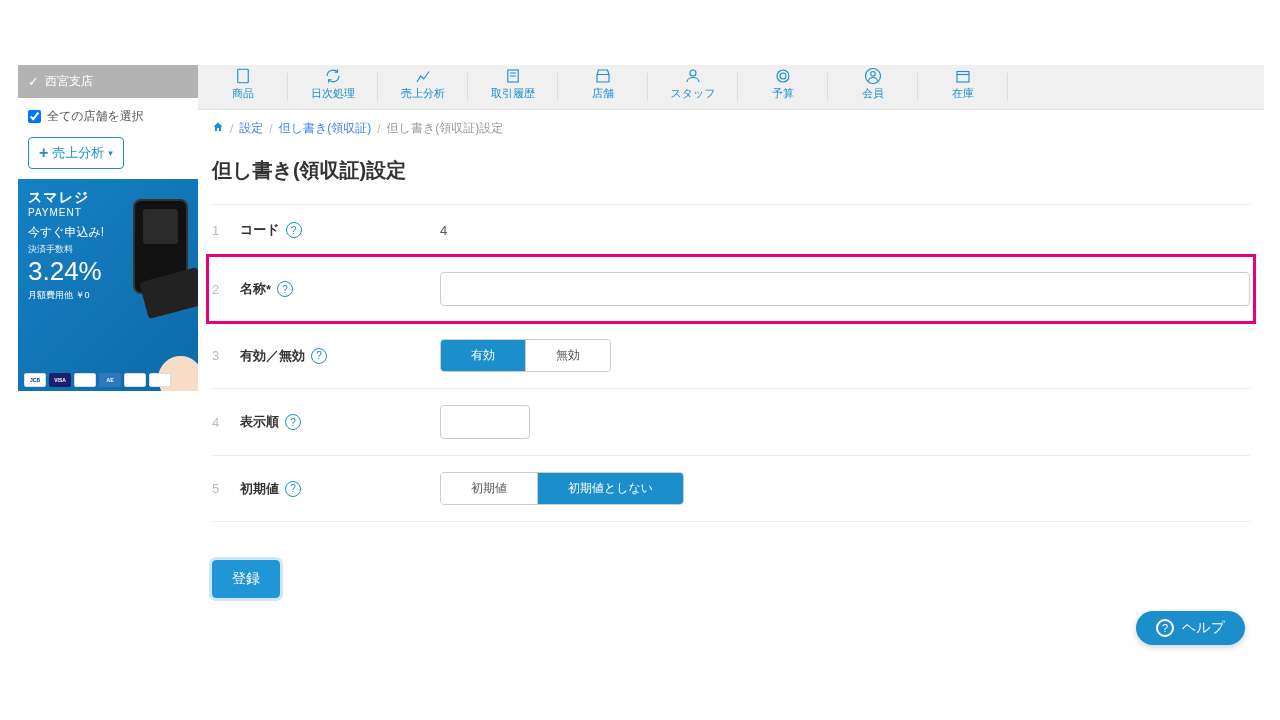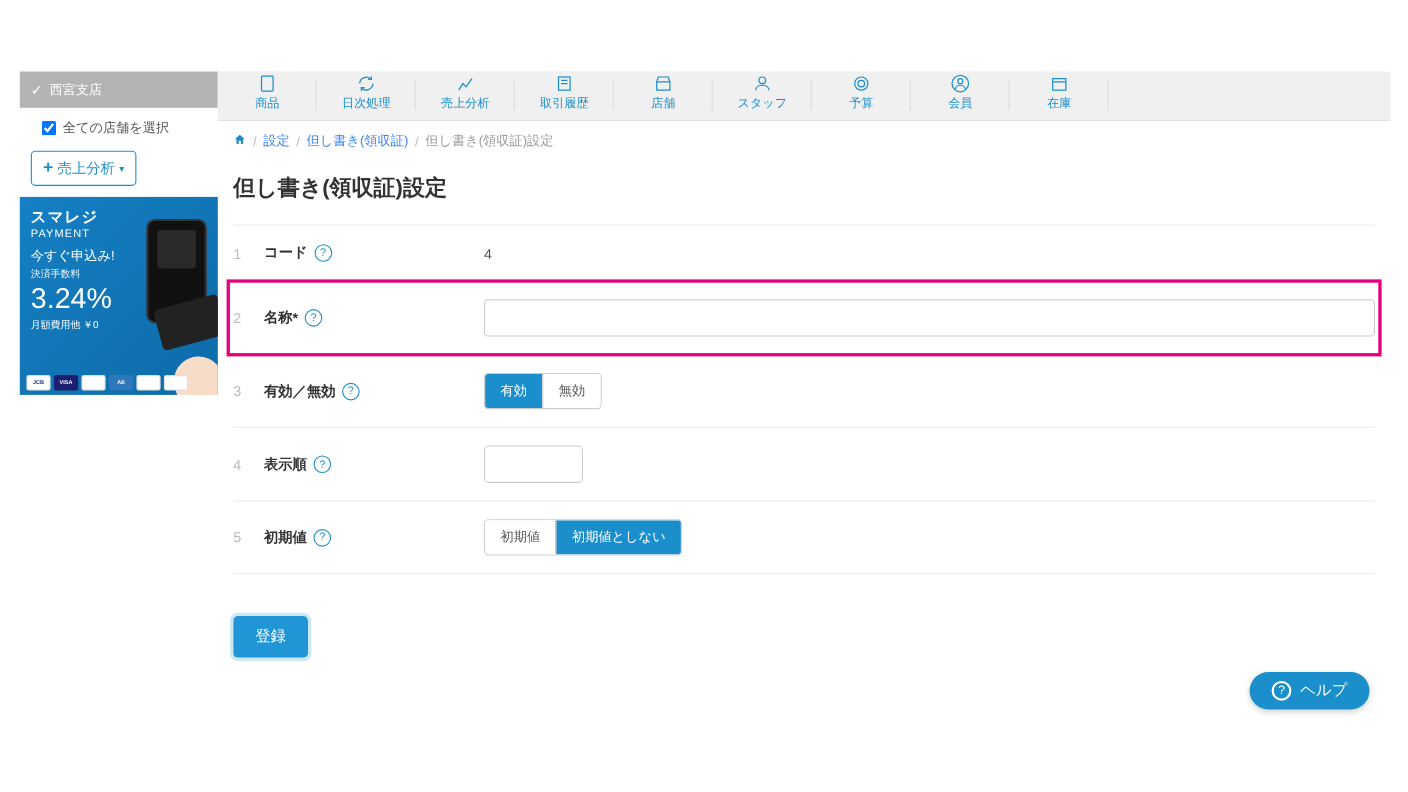--- a/index.html
+++ b/index.html
@@ -4,27 +4,27 @@
 <style>
   * { box-sizing: border-box; margin: 0; padding: 0; }
   body { font-family: "Hiragino Kaku Gothic Pro", "Meiryo", sans-serif; font-size: 13px; color: #333; background: #fff; }
   .app { display: flex; position: relative; margin-left: 18px; margin-top: 65px; width: 1246px; }
 
   
   .sidebar { width: 180px; background: #fff; flex-shrink: 0; }
   .side-header { background: #b3b3b3; color: #fff; padding: 8px 10px; font-size: 12px; display: flex; align-items: center; }
   .side-header .check { margin-right: 6px; font-size: 13px; }
   .side-block { padding: 10px; border-right: none; }
-  .side-check { display: flex; align-items: center; font-size: 12px; color: #555; margin-bottom: 12px; margin-left: 10px; }
+  .side-check { display: flex; align-items: center; font-size: 12px; color: #555; margin-bottom: 12px; }
   .side-check input { margin-right: 6px; }
   .btn-new { display: inline-flex; align-items: center; border: 1px solid #1b8fcc; color: #1b8fcc; background: #fff; padding: 6px 10px; border-radius: 4px; font-size: 13px; cursor: pointer; }
   .btn-new .plus { font-size: 16px; margin-right: 4px; font-weight: bold; }
   .btn-new .caret { margin-left: 4px; font-size: 9px; }
 
-  .promo { height: 180px; position: relative; background: linear-gradient(135deg, #1580c4, #0d6aa8); color: #fff; overflow: hidden; }
+  .promo { height: 212px; position: relative; background: linear-gradient(135deg, #1580c4, #0d6aa8); color: #fff; overflow: hidden; }
   .promo .p1 { font-size: 14px; font-weight: bold; margin: 10px 0 0 10px; letter-spacing: 1px; }
   .promo .p2 { font-size: 10px; margin: 0 0 6px 10px; letter-spacing: 1px; }
   .promo .p3 { font-size: 12px; margin: 4px 0 2px 10px; }
   .promo .p4 { font-size: 9px; margin: 0 0 0 10px; opacity: .9; }
   .promo .rate { font-size: 26px; margin: 0 0 0 10px; font-weight: 300; }
   .promo .p5 { font-size: 9px; margin: 2px 0 16px 10px; }
   .promo .device { position: absolute; right: 10px; top: 20px; width: 55px; height: 95px; background: #111; border-radius: 8px; border: 2px solid #333; }
   .promo .device::before { content: ""; position: absolute; top: 8px; left: 8px; right: 8px; height: 35px; background: #2a2a2a; border-radius: 3px; }
   .promo .card { position: absolute; right: -5px; top: 95px; width: 60px; height: 38px; background: #222; border-radius: 4px; transform: rotate(-15deg); }
   .promo .hand { position: absolute; right: -5px; bottom: -10px; width: 45px; height: 45px; background: #f7dcc8; border-radius: 50% 50% 30% 30%; transform: rotate(-20deg); }
@@ -61,21 +61,21 @@
   .form-row .help { display: inline-flex; width: 16px; height: 16px; border: 1px solid #1b8fcc; color: #1b8fcc; border-radius: 50%; align-items: center; justify-content: center; font-size: 10px; margin-left: 6px; font-weight: normal; cursor: pointer; }
   .form-row .value { flex: 1; color: #555; font-size: 13px; }
 
   .hl-row { position: relative; }
   .hl-box { position: absolute; left: -6px; right: -6px; top: -2px; bottom: -2px; border: 3px solid #e6007e; pointer-events: none; }
 
   input[type=text].big { width: 100%; height: 34px; border: 1px solid #ccc; border-radius: 4px; padding: 0 8px; background: #fff; }
   input[type=text].small { width: 90px; height: 34px; border: 1px solid #ccc; border-radius: 4px; padding: 0 8px; background: #fff; }
 
   .btn-group { display: inline-flex; border-radius: 4px; overflow: hidden; border: 1px solid #ccc; }
-  .btn-group button { border: none; padding: 7px 14px; font-size: 12px; cursor: pointer; background: #fff; color: #555; }
+  .btn-group button { border: none; padding: 7px 30px; font-size: 12px; cursor: pointer; background: #fff; color: #555; }
   .btn-group button + button { border-left: 1px solid #ccc; }
   .btn-group button.active { background: #1b8fcc; color: #fff; }
 
   .divider-bottom { border-top: 1px solid #eee; margin-top: 0; padding-top: 38px; }
   .btn-submit { background: #2196d6; color: #fff; border: none; padding: 10px 20px; font-size: 14px; border-radius: 4px; cursor: pointer; outline: 3px solid #cde7f5; outline-offset: 0; }
 
   .help-float { position: fixed; right: 35px; bottom: 75px; background: #1b8fcc; color: #fff; padding: 8px 20px; border-radius: 22px; display: flex; align-items: center; gap: 8px; font-size: 14px; cursor: pointer; box-shadow: 0 2px 6px rgba(0,0,0,.2); }
   .help-float .q { width: 18px; height: 18px; border: 2px solid #fff; border-radius: 50%; display: flex; align-items: center; justify-content: center; font-size: 11px; }
 </style>
 </head>

